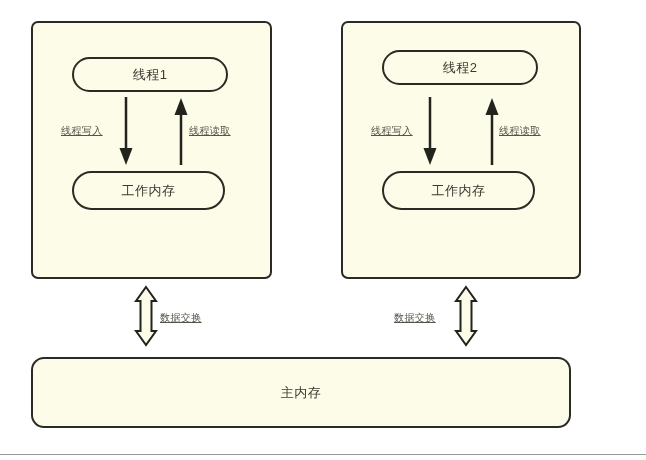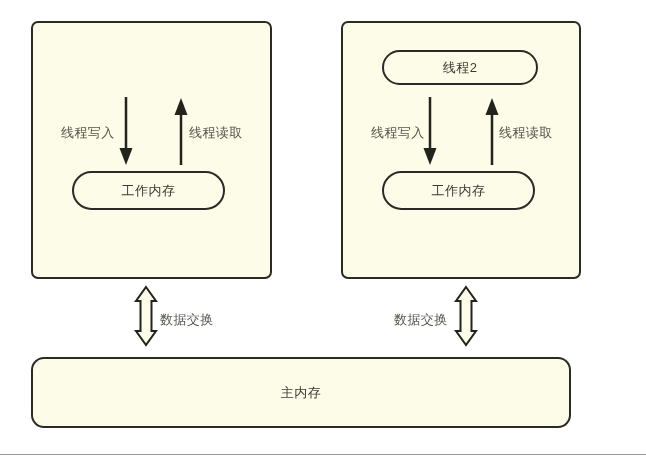--- a/index.html
+++ b/index.html
@@ -69,23 +69,24 @@
     justify-content: center;
     color: #3a3a32;
     font-size: 13px;
     letter-spacing: 0.5px;
   }
 
   
   .edge-label {
     position: absolute;
     color: #55544a;
-    font-size: 13px;
+    font-size: 10px;
     white-space: nowrap;
     letter-spacing: 0.4px;
+    text-decoration: underline;
   }
   #label-write-1 { left: 61px;  top: 124px; }
   #label-read-1  { left: 189px; top: 124px; }
   #label-write-2 { left: 371px; top: 124px; }
   #label-read-2  { left: 499px; top: 124px; }
   #label-exch-1  { left: 160px; top: 311px; }
   #label-exch-2  { left: 394px; top: 311px; }
 
   .svg-layer {
     position: absolute;
@@ -102,20 +103,23 @@
     background: #9a9a9a;
   }
 </style>
 </head>
 <body>
 
 <div id="diagram-canvas">
 
   <div class="thread-box" id="thread-box-1"></div>
 
+  <div class="node node-thread" id="thread-node-1">
+    <span>线程1</span>
+  </div>
 
   <div class="node node-work" id="work-mem-1">
     <span>工作内存</span>
   </div>
 
   <div class="edge-label" id="label-write-1">线程写入</div>
   <div class="edge-label" id="label-read-1">线程读取</div>
   <div class="edge-label" id="label-exch-1">数据交换</div>
 
   <div class="thread-box" id="thread-box-2"></div>

